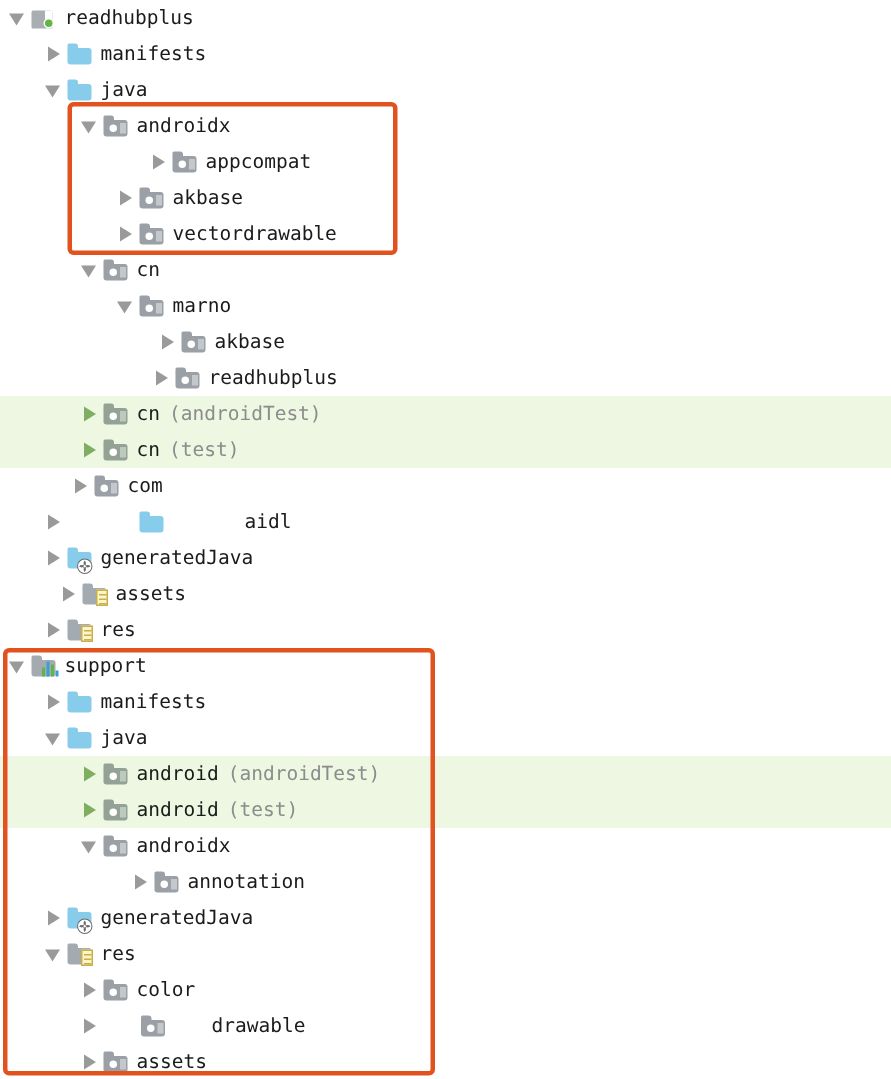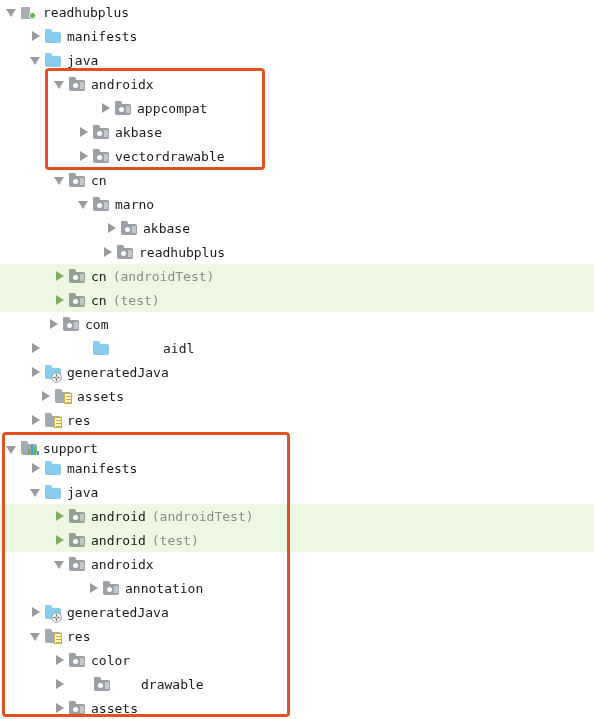--- a/index.html
+++ b/index.html
@@ -374,21 +374,21 @@
     </div>
     <div class="row" style="padding-left: 29px;">
       <span class="twisty collapsed"></span>
       <span class="icon ic-resfolder">
         <span class="fold-tab"></span>
         <span class="fold-body"></span>
         <span class="doc"></span>
       </span>
       <span class="label">res</span>
     </div>
-    <div class="row" style="padding-left: 5px; align-items: flex-end;">
+    <div class="row" style="padding-left: 5px;">
       <span class="twisty expanded"></span>
       <span class="icon ic-libmodule">
         <span class="fold-tab"></span>
         <span class="fold-body"></span>
         <span class="bars">
           <i></i>
           <i></i>
           <i></i>
           <i></i>
         </span>

